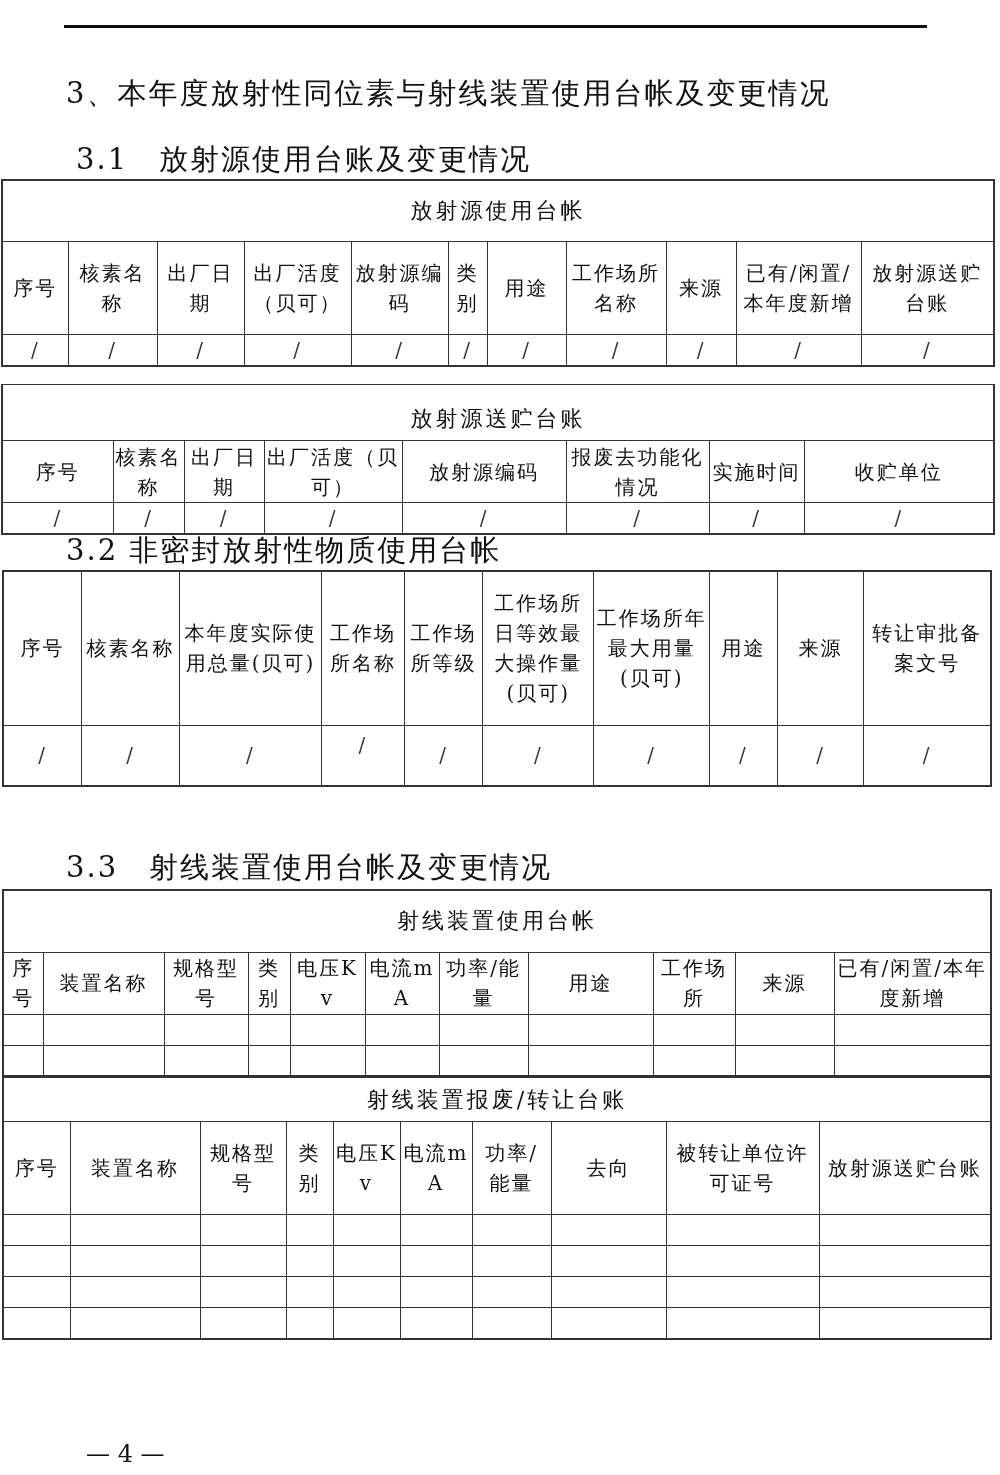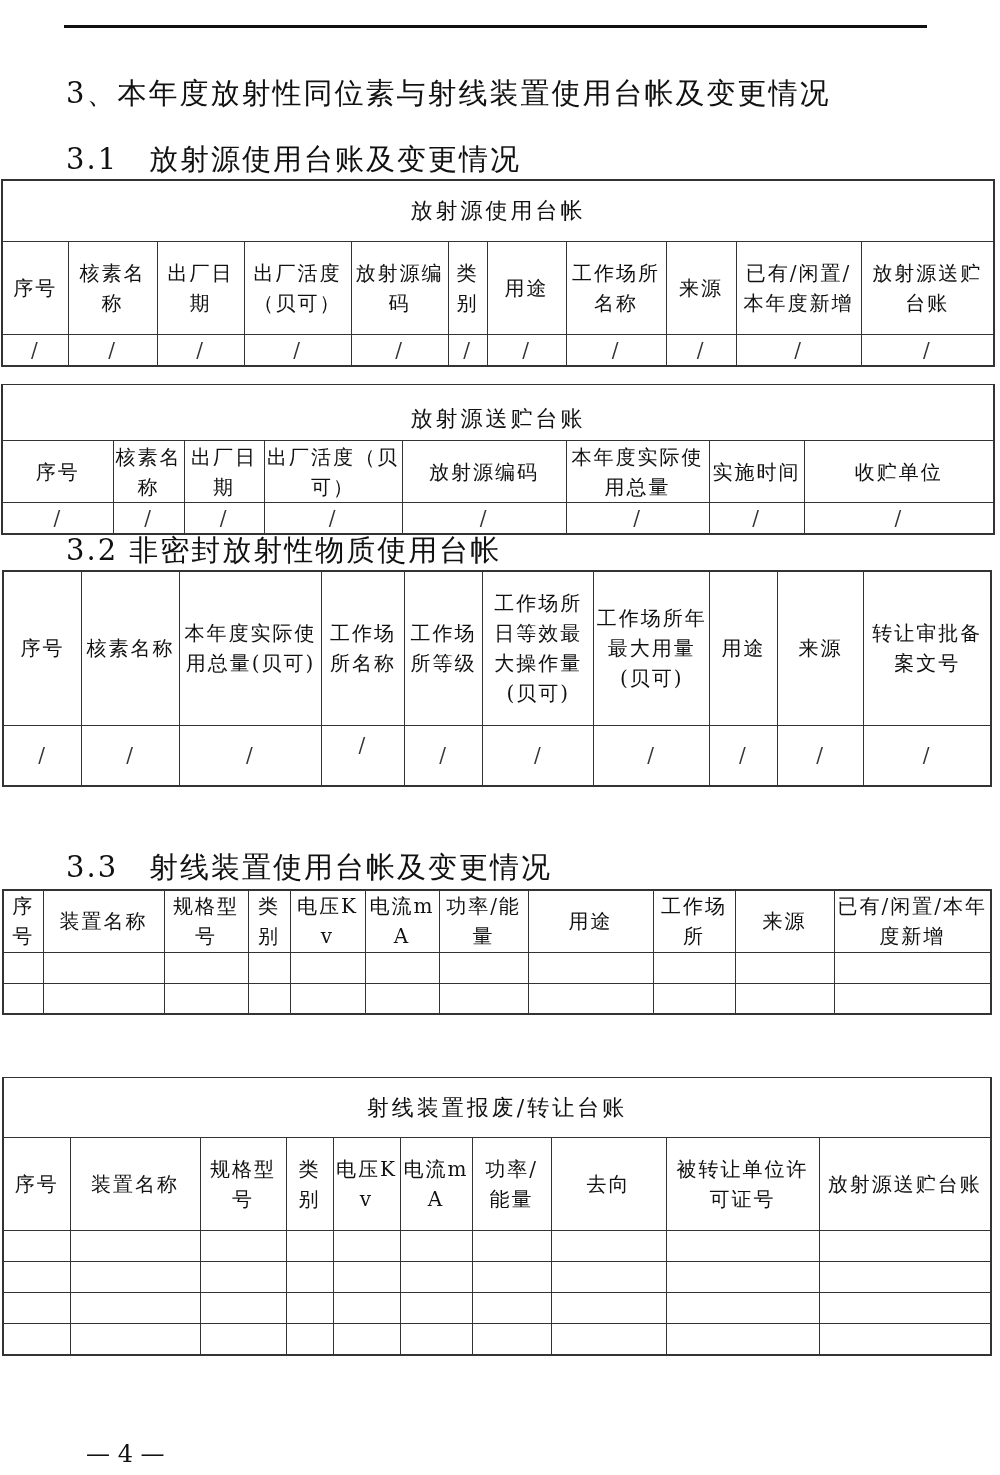--- a/index.html
+++ b/index.html
@@ -9,21 +9,21 @@
       color: #111111;
     }
     .top-rule {
       position: absolute; left: 64px; top: 25px; width: 863px; height: 3px;
       background: #111111;
     }
     .heading {
       position: absolute; font-size: 29px; letter-spacing: 2px; white-space: nowrap;
     }
     .h-main { left: 66px; top: 74px; }
-    .h-31 { left: 66px; top: 140px; }
+    .h-31 { left: 76px; top: 140px; }
     .h-32 { left: 66px; top: 531px; }
     .h-33 { left: 66px; top: 848px; }
     table.ledger {
       position: absolute; border-collapse: collapse; table-layout: fixed;
       border: 2px solid #333333;
     }
     table.ledger td {
       border: 1px solid #333333; text-align: center; vertical-align: middle;
       font-size: 20px; line-height: 30px; padding: 0 2px; letter-spacing: 2px;
       word-break: break-all; overflow: hidden;
@@ -103,21 +103,21 @@
   <tbody>
       <tr style="height:56px">
     <td colspan="8" class="title-cell" style="vertical-align:bottom; padding-bottom:6px;">放射源送贮台账</td>
   </tr>
   <tr style="height:62px">
     <td>序号</td>
     <td>核素名称</td>
     <td>出厂日期</td>
     <td>出厂活度（贝可）</td>
     <td>放射源编码</td>
-    <td>本年度实际使用总量</td>
+    <td>报废去功能化情况</td>
     <td>实施时间</td>
     <td>收贮单位</td>
   </tr>
   <tr style="height:30px">
     <td class="slash">/</td>
     <td class="slash">/</td>
     <td class="slash">/</td>
     <td class="slash">/</td>
     <td class="slash">/</td>
     <td class="slash">/</td>
@@ -180,20 +180,23 @@
       <col style="width:42px">
     <col style="width:75px">
       <col style="width:74px">
       <col style="width:89px">
       <col style="width:125px">
     <col style="width:82px">
       <col style="width:99px">
       <col style="width:157px">
   </colgroup>
   <tbody>
+      <tr style="height:62px">
+    <td colspan="11" class="title-cell">射线装置使用台帐</td>
+  </tr>
   <tr style="height:62px">
     <td>序号</td>
     <td>装置名称</td>
     <td>规格型号</td>
     <td>类别</td>
     <td>电压Kv</td>
     <td>电流mA</td>
     <td>功率/能量</td>
     <td>用途</td>
     <td>工作场所</td>
@@ -236,21 +239,21 @@
       <col style="width:86px">
       <col style="width:47px">
     <col style="width:67px">
       <col style="width:72px">
       <col style="width:79px">
       <col style="width:115px">
     <col style="width:153px">
       <col style="width:172px">
   </colgroup>
   <tbody>
-      <tr style="height:60px">
+      <tr style="height:44px">
     <td colspan="10" class="title-cell">射线装置报废/转让台账</td>
   </tr>
   <tr style="height:93px">
     <td>序号</td>
     <td>装置名称</td>
     <td>规格型号</td>
     <td>类别</td>
     <td>电压Kv</td>
     <td>电流mA</td>
     <td>功率/能量</td>

